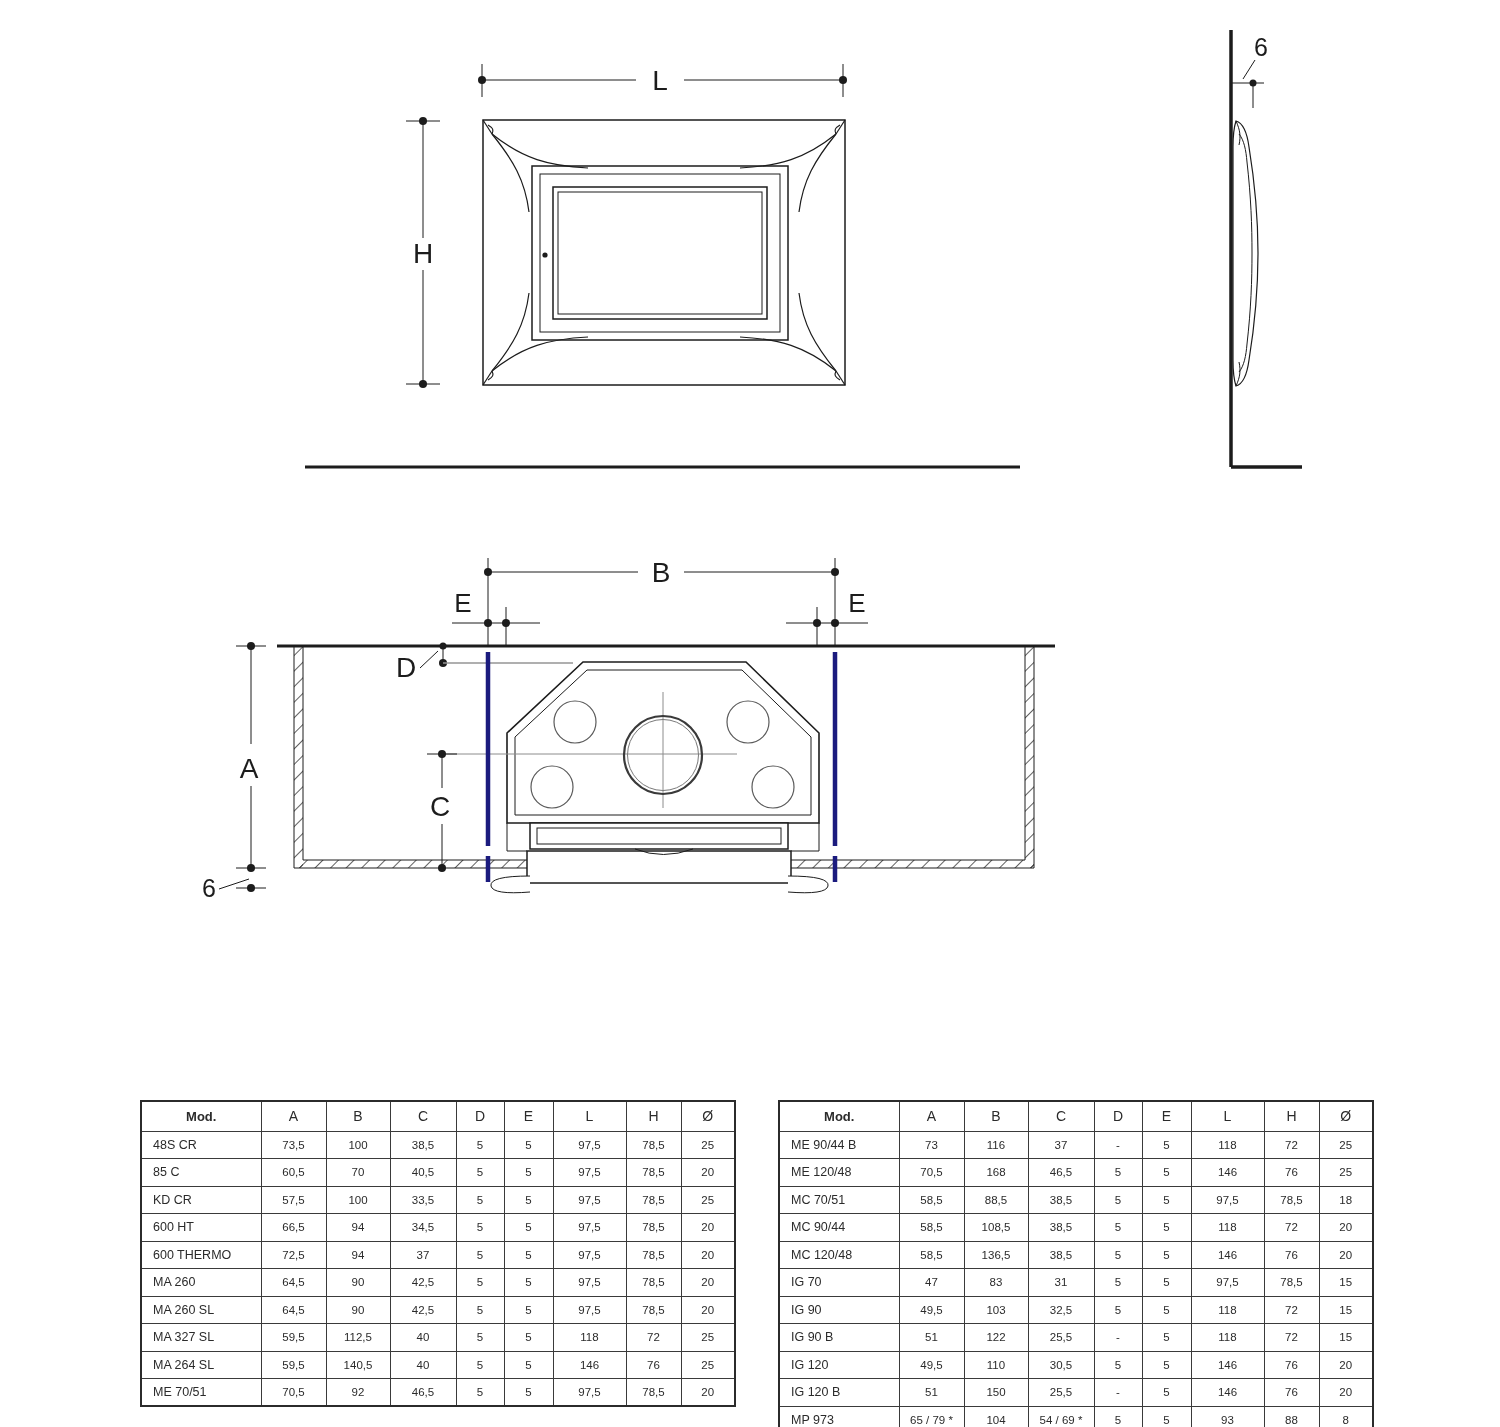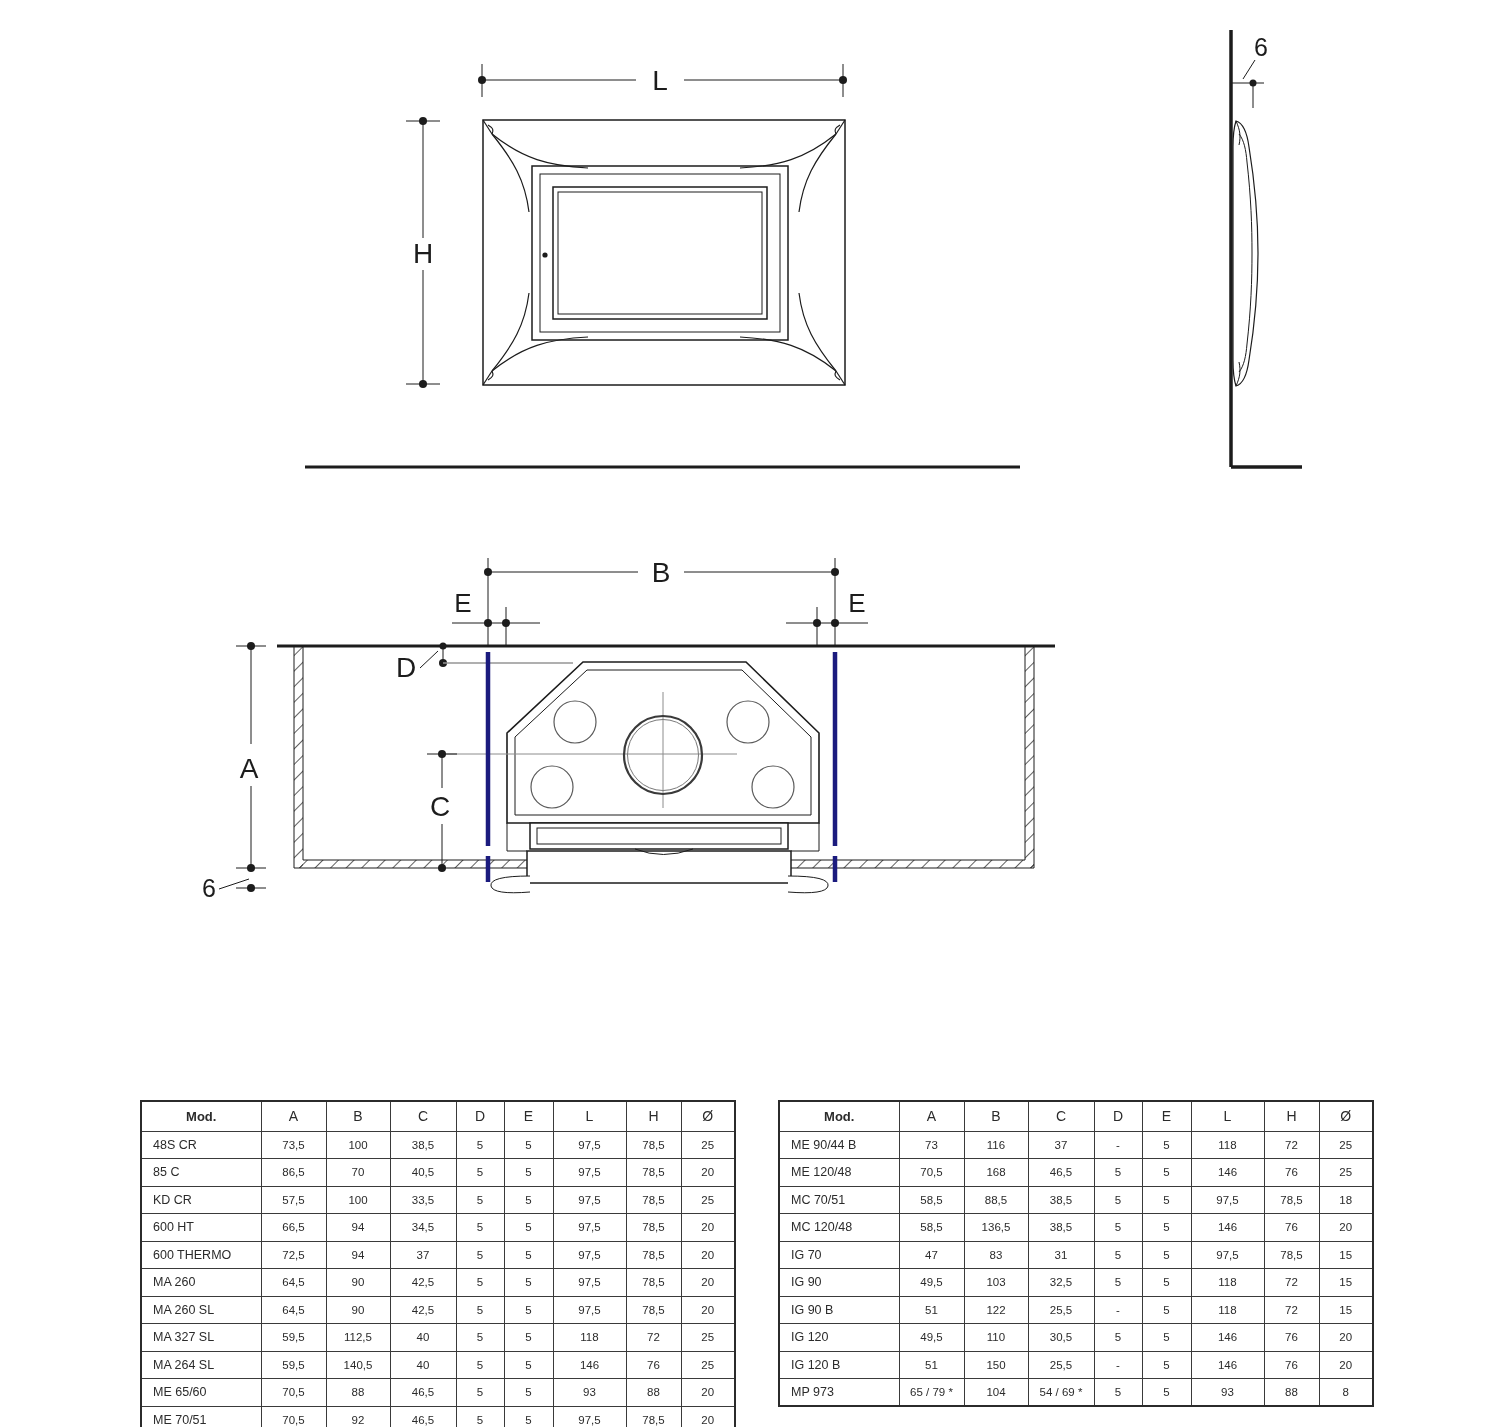--- a/index.html
+++ b/index.html
@@ -251,21 +251,21 @@
           <td>100</td>
           <td>38,5</td>
           <td>5</td>
           <td>5</td>
           <td>97,5</td>
           <td>78,5</td>
           <td>25</td>
         </tr>
         <tr>
           <td class="mod-col">85 C</td>
-          <td>86,5</td>
+          <td>60,5</td>
           <td>70</td>
           <td>40,5</td>
           <td>5</td>
           <td>5</td>
           <td>97,5</td>
           <td>78,5</td>
           <td>20</td>
         </tr>
         <tr>
           <td class="mod-col">KD CR</td>
@@ -336,31 +336,20 @@
         <tr>
           <td class="mod-col">MA 264 SL</td>
           <td>59,5</td>
           <td>140,5</td>
           <td>40</td>
           <td>5</td>
           <td>5</td>
           <td>146</td>
           <td>76</td>
           <td>25</td>
-        </tr>
-        <tr>
-          <td class="mod-col">ME 65/60</td>
-          <td>70,5</td>
-          <td>88</td>
-          <td>46,5</td>
-          <td>5</td>
-          <td>5</td>
-          <td>93</td>
-          <td>88</td>
-          <td>20</td>
         </tr>
         <tr>
           <td class="mod-col">ME 70/51</td>
           <td>70,5</td>
           <td>92</td>
           <td>46,5</td>
           <td>5</td>
           <td>5</td>
           <td>97,5</td>
           <td>78,5</td>
@@ -422,20 +411,31 @@
           <td>58,5</td>
           <td>88,5</td>
           <td>38,5</td>
           <td>5</td>
           <td>5</td>
           <td>97,5</td>
           <td>78,5</td>
           <td>18</td>
         </tr>
         <tr>
+          <td class="mod-col">MC 90/44</td>
+          <td>58,5</td>
+          <td>108,5</td>
+          <td>38,5</td>
+          <td>5</td>
+          <td>5</td>
+          <td>118</td>
+          <td>72</td>
+          <td>20</td>
+        </tr>
+        <tr>
           <td class="mod-col">MC 120/48</td>
           <td>58,5</td>
           <td>136,5</td>
           <td>38,5</td>
           <td>5</td>
           <td>5</td>
           <td>146</td>
           <td>76</td>
           <td>20</td>
         </tr>

